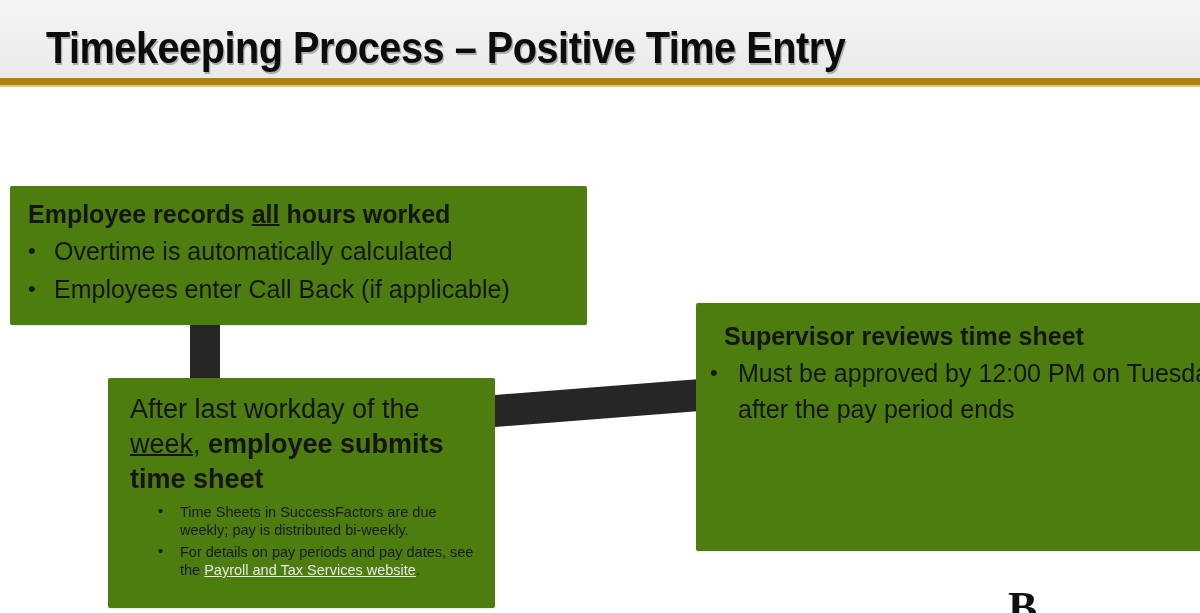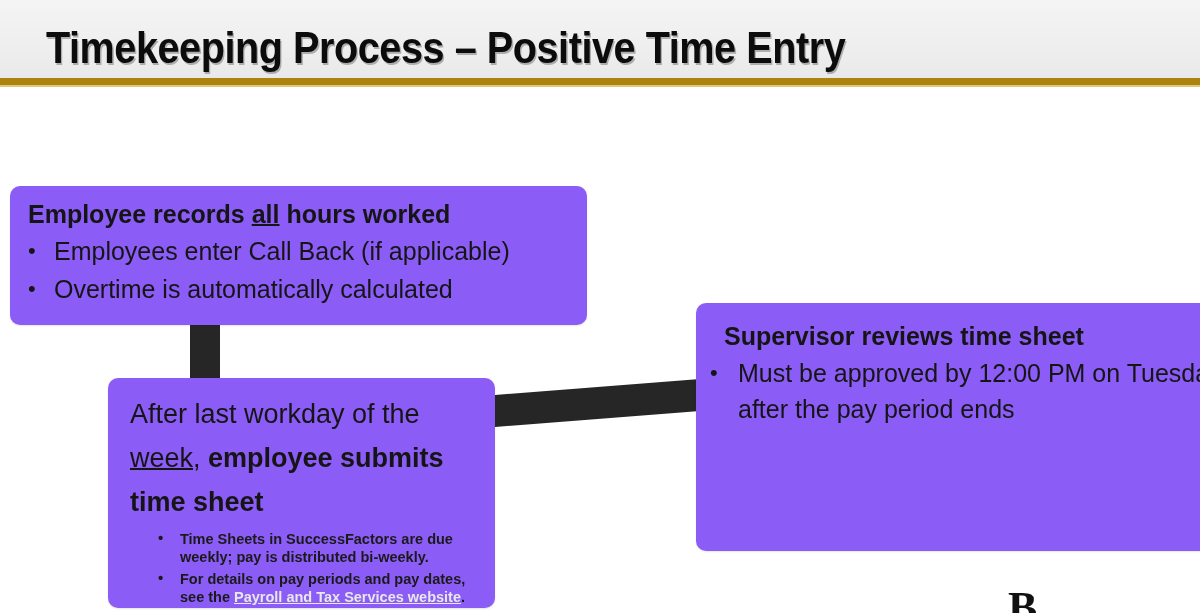--- a/index.html
+++ b/index.html
@@ -61,22 +61,22 @@
     color: #0c0c0c;
     white-space: nowrap;
     transform: scaleX(0.88);
     transform-origin: left top;
     text-shadow: 1.5px 1.5px 0px rgba(120,120,120,0.55);
   }
 
   
   .proc-box {
     position: absolute;
-    background: #8b5cf6;
-    border-radius: 10px;
+    background: #4d7c0f;
+    border-radius: 2px;
     box-sizing: border-box;
     box-shadow: 0 1px 2px rgba(0,0,0,0.10);
   }
   .box-one {
     left: 10px;
     top: 186px;
     width: 577px;
     height: 139px;
     padding: 12px 18px 10px 18px;
     z-index: 5;
@@ -101,21 +101,21 @@
   .box-heading {
     font-weight: bold;
     color: #151515;
     margin: 0 0 2px 0;
   }
   .b1-heading { font-size: 25px; line-height: 32px; }
   .b3-heading { font-size: 25px; line-height: 34px; padding-left: 14px; }
 
   .b2-heading {
     font-size: 27px;
-    line-height: 44px;
+    line-height: 35px;
     color: #151515;
     font-weight: normal;
     margin: 0 0 6px 0;
     padding-left: 8px;
   }
   .b2-heading .bold { font-weight: bold; }
 
   u.plain { text-decoration: underline; text-underline-offset: 1px; }
 
   ul.bullets {
@@ -152,21 +152,21 @@
 
   .b2-sublist {
     list-style: none;
     margin: 6px 0 0 0;
     padding: 0 0 0 36px;
   }
   .b2-sublist > li {
     position: relative;
     font-size: 14.5px;
     line-height: 18px;
-    font-weight: bold;
+    font-weight: normal;
     color: #1a1a1a;
     padding-left: 22px;
     margin-bottom: 4px;
   }
   .b2-sublist > li::before {
     content: "\2022";
     position: absolute;
     left: 0;
     top: -1px;
     font-size: 15px;
@@ -232,22 +232,22 @@
 
   <div class="connector-horizontal">
     <svg width="205" height="50" viewBox="0 0 205 50" xmlns="http://www.w3.org/2000/svg" aria-hidden="true">
       <polygon points="0,18 205,2 205,34 0,50" fill="#262626"></polygon>
     </svg>
   </div>
 
   <div class="proc-box box-one">
     <div class="box-heading b1-heading"><span>Employee records </span><u class="plain">all</u><span> hours worked</span></div>
     <ul class="bullets b1-list">
+      <li>Overtime is automatically calculated</li>
       <li>Employees enter Call Back (if applicable)</li>
-      <li>Overtime is automatically calculated</li>
     </ul>
   </div>
 
   <div class="proc-box box-two">
     <div class="b2-heading"><span>After last workday of the </span><u class="plain">week</u><span>, </span><span class="bold">employee submits time sheet</span></div>
     <ul class="b2-sublist">
       <li><span>Time Sheets in SuccessFactors are due weekly; pay is distributed bi-weekly.</span></li>
       <li><span>For details on pay periods and pay dates, see the </span><a class="link-white" href="#">Payroll and Tax Services website</a><span>.</span></li>
     </ul>
   </div>

